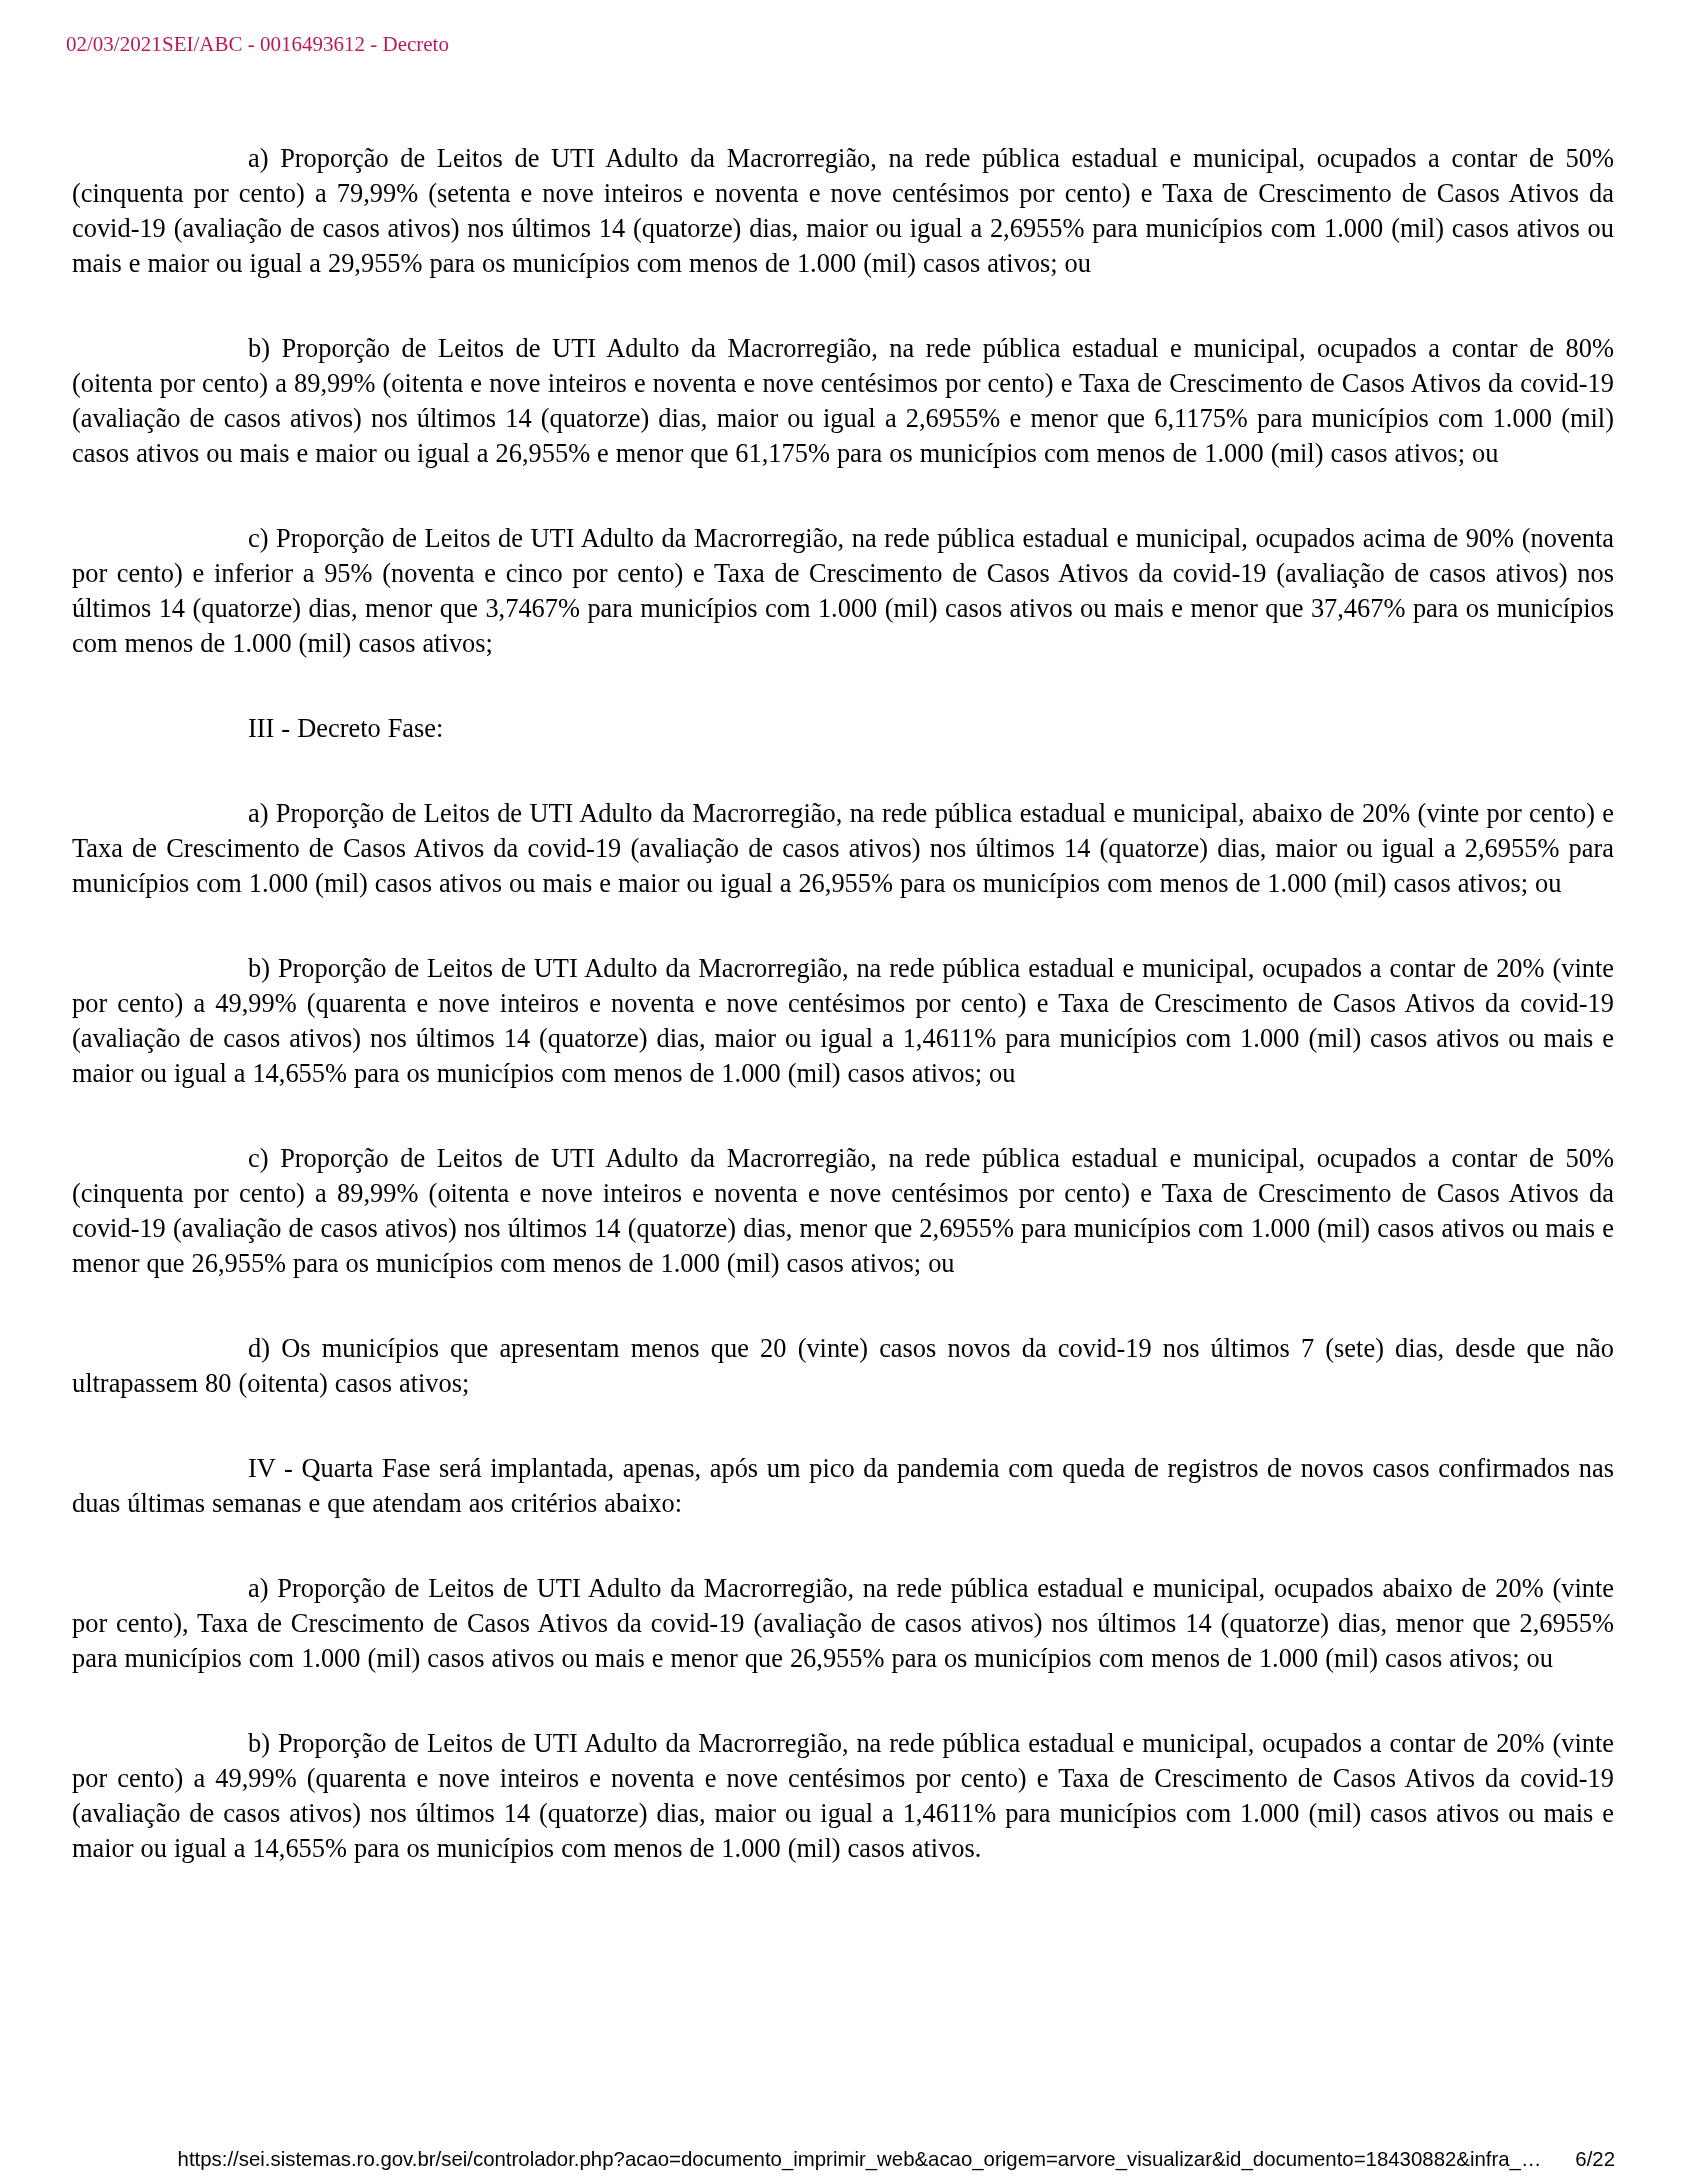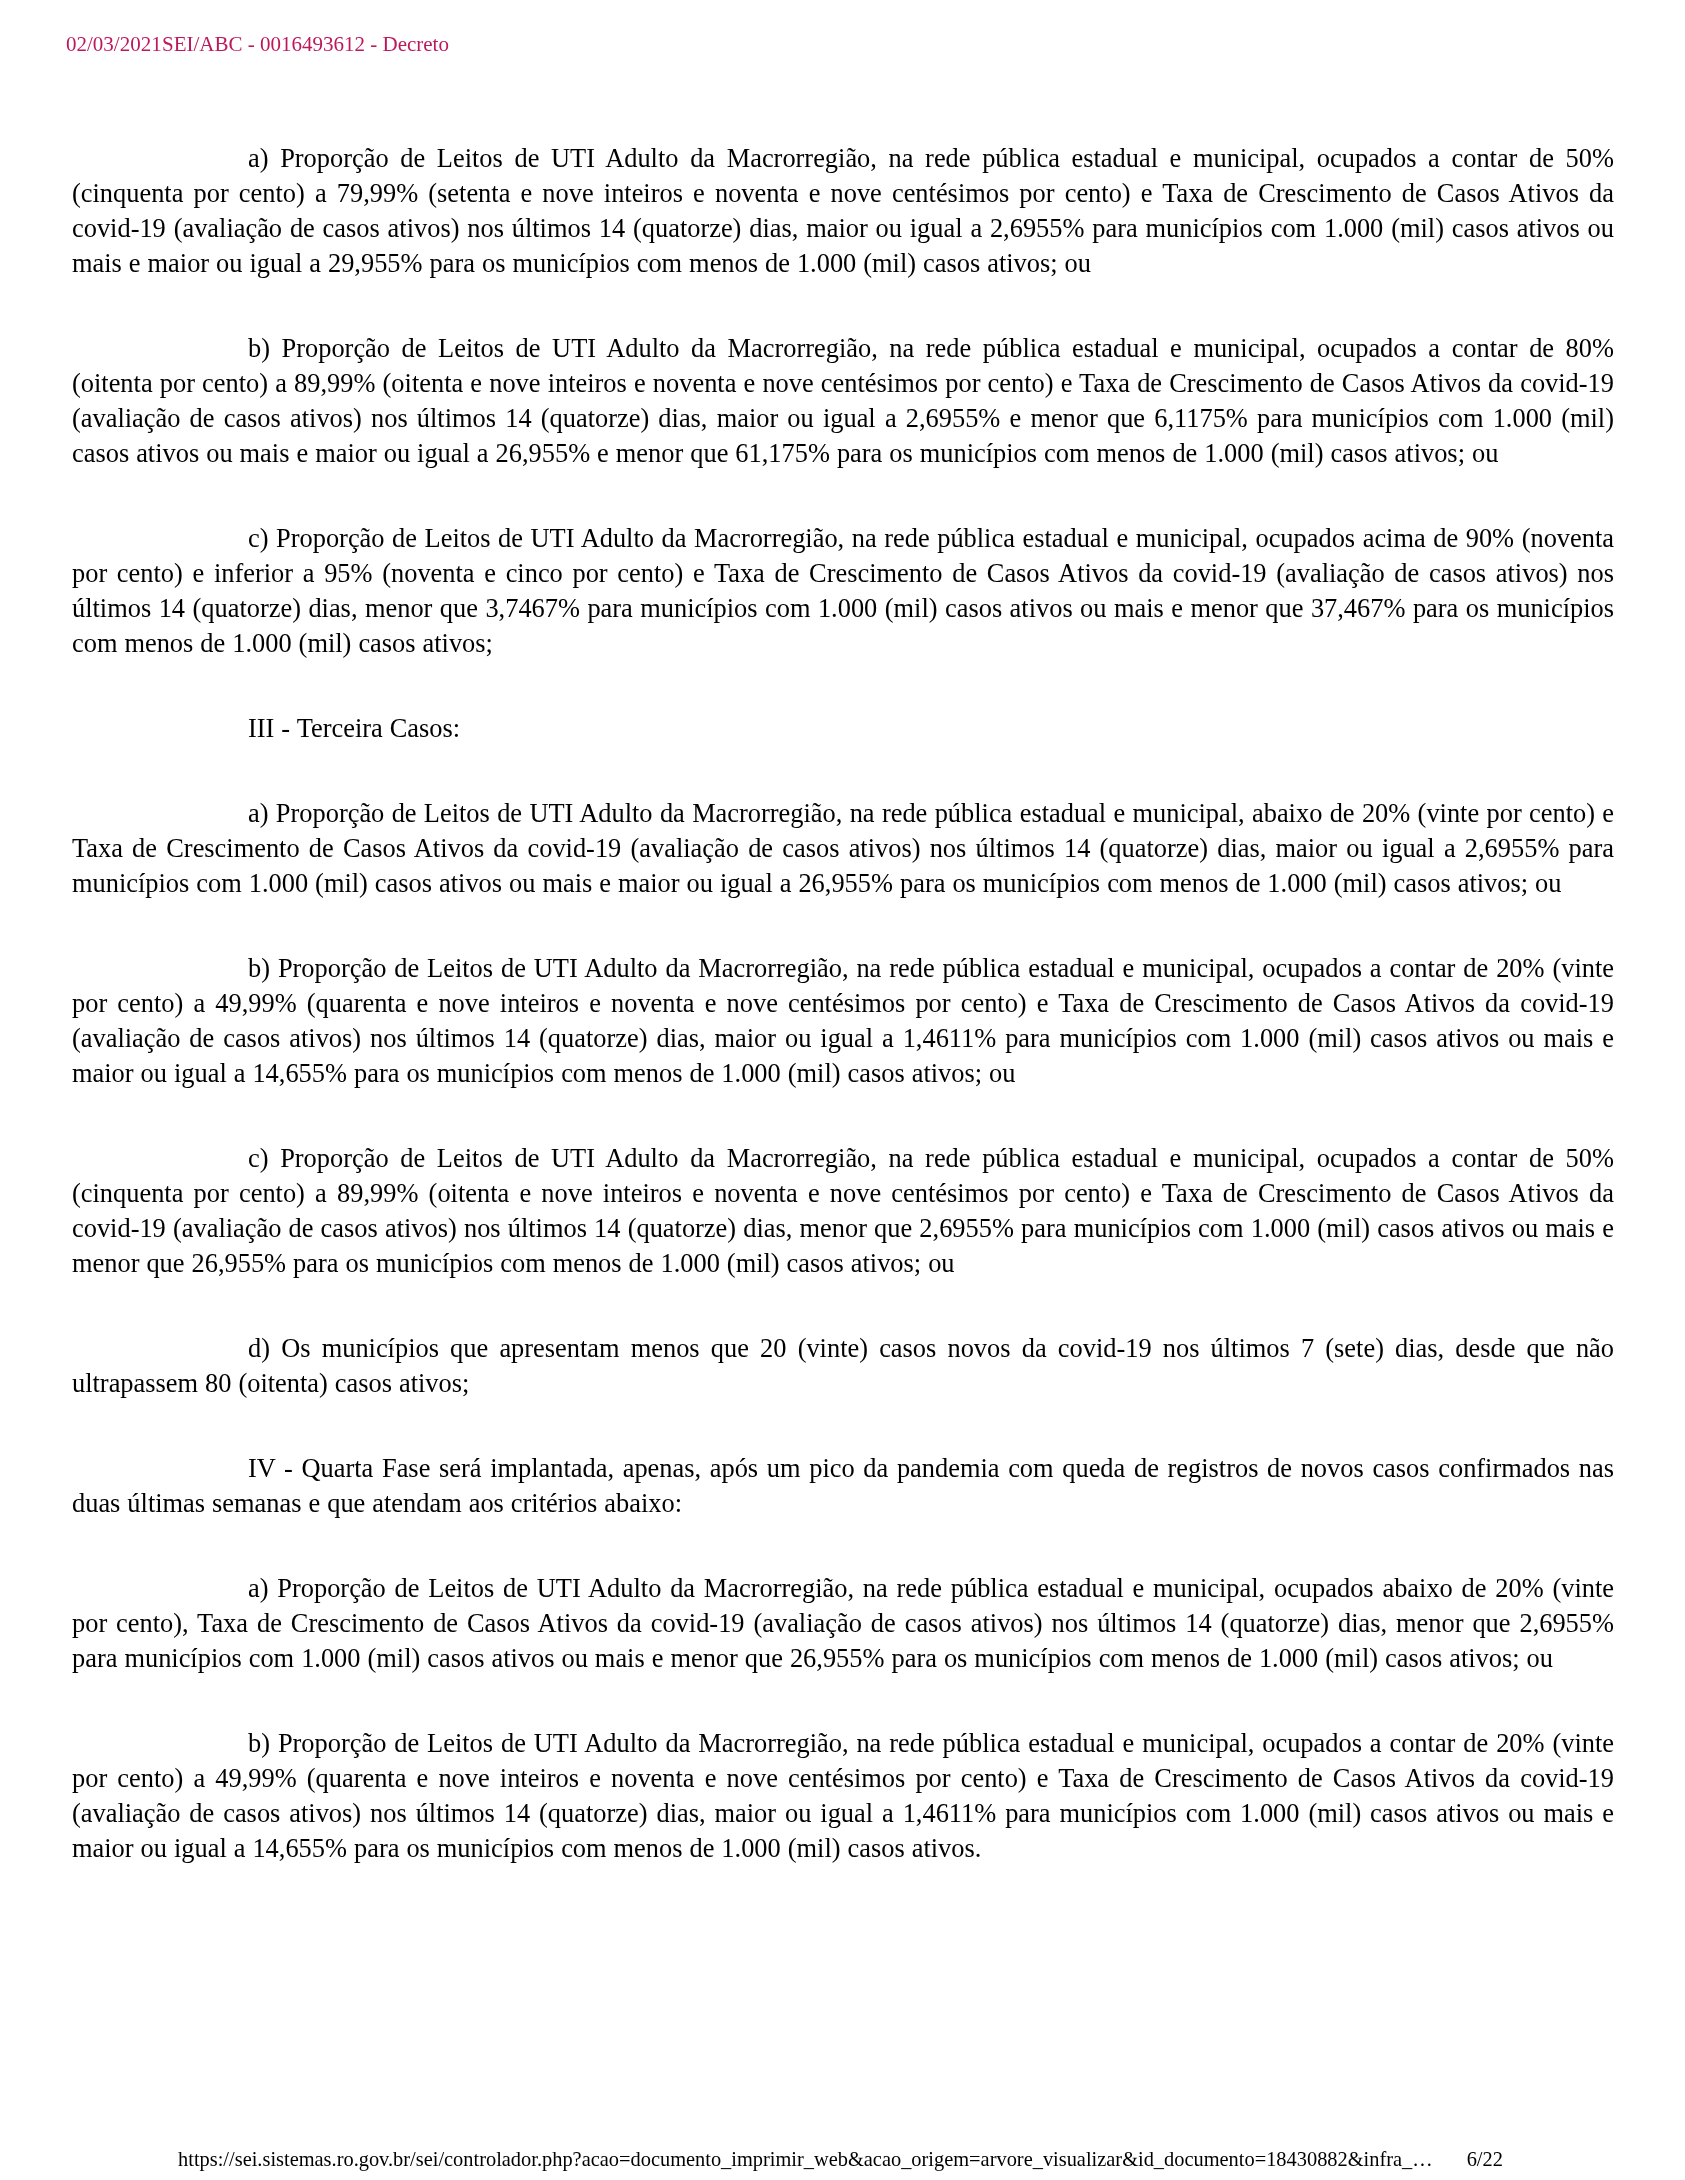--- a/index.html
+++ b/index.html
@@ -49,43 +49,43 @@
     margin-top: 50px;
     color: #000000;
     word-spacing: 0.4px;
   }
   .print-footer {
     position: absolute;
     top: 2116px;
     left: 66px;
     width: 1549px;
     display: flex;
-    justify-content: center;
+    justify-content: flex-end;
     align-items: baseline;
-    font-family: Liberation Serif, serif;
+    font-family: Liberation Sans, sans-serif;
     font-size: 20.4px;
     color: #000000;
     white-space: nowrap;
   }
   .print-footer .url { overflow: hidden; }
   .print-footer .page-num { margin-left: 34px; margin-top: 32px; }
 </style>
 </head>
 <body>
 
 <div class="print-header">
   <span class="date">02/03/2021</span>
   <span class="title">SEI/ABC - 0016493612 - Decreto</span>
 </div>
 
 <div class="document-body">
     <p class="para">a) Proporção de Leitos de UTI Adulto da Macrorregião, na rede pública estadual e municipal, ocupados a contar de 50% (cinquenta por cento) a 79,99% (setenta e nove inteiros e noventa e nove centésimos por cento) e Taxa de Crescimento de Casos Ativos da covid-19 (avaliação de casos ativos) nos últimos 14 (quatorze) dias, maior ou igual a 2,6955% para municípios com 1.000 (mil) casos ativos ou mais e maior ou igual a 29,955% para os municípios com menos de 1.000 (mil) casos ativos; ou</p>
     <p class="para">b) Proporção de Leitos de UTI Adulto da Macrorregião, na rede pública estadual e municipal, ocupados a contar de 80% (oitenta por cento) a 89,99% (oitenta e nove inteiros e noventa e nove centésimos por cento) e Taxa de Crescimento de Casos Ativos da covid-19 (avaliação de casos ativos) nos últimos 14 (quatorze) dias, maior ou igual a 2,6955% e menor que 6,1175% para municípios com 1.000 (mil) casos ativos ou mais e maior ou igual a 26,955% e menor que 61,175% para os municípios com menos de 1.000 (mil) casos ativos; ou</p>
     <p class="para">c) Proporção de Leitos de UTI Adulto da Macrorregião, na rede pública estadual e municipal, ocupados acima de 90% (noventa por cento) e inferior a 95% (noventa e cinco por cento) e Taxa de Crescimento de Casos Ativos da covid-19 (avaliação de casos ativos) nos últimos 14 (quatorze) dias, menor que 3,7467% para municípios com 1.000 (mil) casos ativos ou mais e menor que 37,467% para os municípios com menos de 1.000 (mil) casos ativos;</p>
-    <p class="para">III - Terceira Casos:</p>
+    <p class="para">III - Decreto Fase:</p>
     <p class="para">a) Proporção de Leitos de UTI Adulto da Macrorregião, na rede pública estadual e municipal, abaixo de 20% (vinte por cento) e Taxa de Crescimento de Casos Ativos da covid-19 (avaliação de casos ativos) nos últimos 14 (quatorze) dias, maior ou igual a 2,6955% para municípios com 1.000 (mil) casos ativos ou mais e maior ou igual a 26,955% para os municípios com menos de 1.000 (mil) casos ativos; ou</p>
     <p class="para">b) Proporção de Leitos de UTI Adulto da Macrorregião, na rede pública estadual e municipal, ocupados a contar de 20% (vinte por cento) a 49,99% (quarenta e nove inteiros e noventa e nove centésimos por cento) e Taxa de Crescimento de Casos Ativos da covid-19 (avaliação de casos ativos) nos últimos 14 (quatorze) dias, maior ou igual a 1,4611% para municípios com 1.000 (mil) casos ativos ou mais e maior ou igual a 14,655% para os municípios com menos de 1.000 (mil) casos ativos; ou</p>
     <p class="para">c) Proporção de Leitos de UTI Adulto da Macrorregião, na rede pública estadual e municipal, ocupados a contar de 50% (cinquenta por cento) a 89,99% (oitenta e nove inteiros e noventa e nove centésimos por cento) e Taxa de Crescimento de Casos Ativos da covid-19 (avaliação de casos ativos) nos últimos 14 (quatorze) dias, menor que 2,6955% para municípios com 1.000 (mil) casos ativos ou mais e menor que 26,955% para os municípios com menos de 1.000 (mil) casos ativos; ou</p>
     <p class="para">d) Os municípios que apresentam menos que 20 (vinte) casos novos da covid-19 nos últimos 7 (sete) dias, desde que não ultrapassem 80 (oitenta) casos ativos;</p>
     <p class="para">IV - Quarta Fase será implantada, apenas, após um pico da pandemia com queda de registros de novos casos confirmados nas duas últimas semanas e que atendam aos critérios abaixo:</p>
     <p class="para">a) Proporção de Leitos de UTI Adulto da Macrorregião, na rede pública estadual e municipal, ocupados abaixo de 20% (vinte por cento), Taxa de Crescimento de Casos Ativos da covid-19 (avaliação de casos ativos) nos últimos 14 (quatorze) dias, menor que 2,6955% para municípios com 1.000 (mil) casos ativos ou mais e menor que 26,955% para os municípios com menos de 1.000 (mil) casos ativos; ou</p>
     <p class="para">b) Proporção de Leitos de UTI Adulto da Macrorregião, na rede pública estadual e municipal, ocupados a contar de 20% (vinte por cento) a 49,99% (quarenta e nove inteiros e noventa e nove centésimos por cento) e Taxa de Crescimento de Casos Ativos da covid-19 (avaliação de casos ativos) nos últimos 14 (quatorze) dias, maior ou igual a 1,4611% para municípios com 1.000 (mil) casos ativos ou mais e maior ou igual a 14,655% para os municípios com menos de 1.000 (mil) casos ativos.</p>
   </div>
 
 <div class="print-footer">

